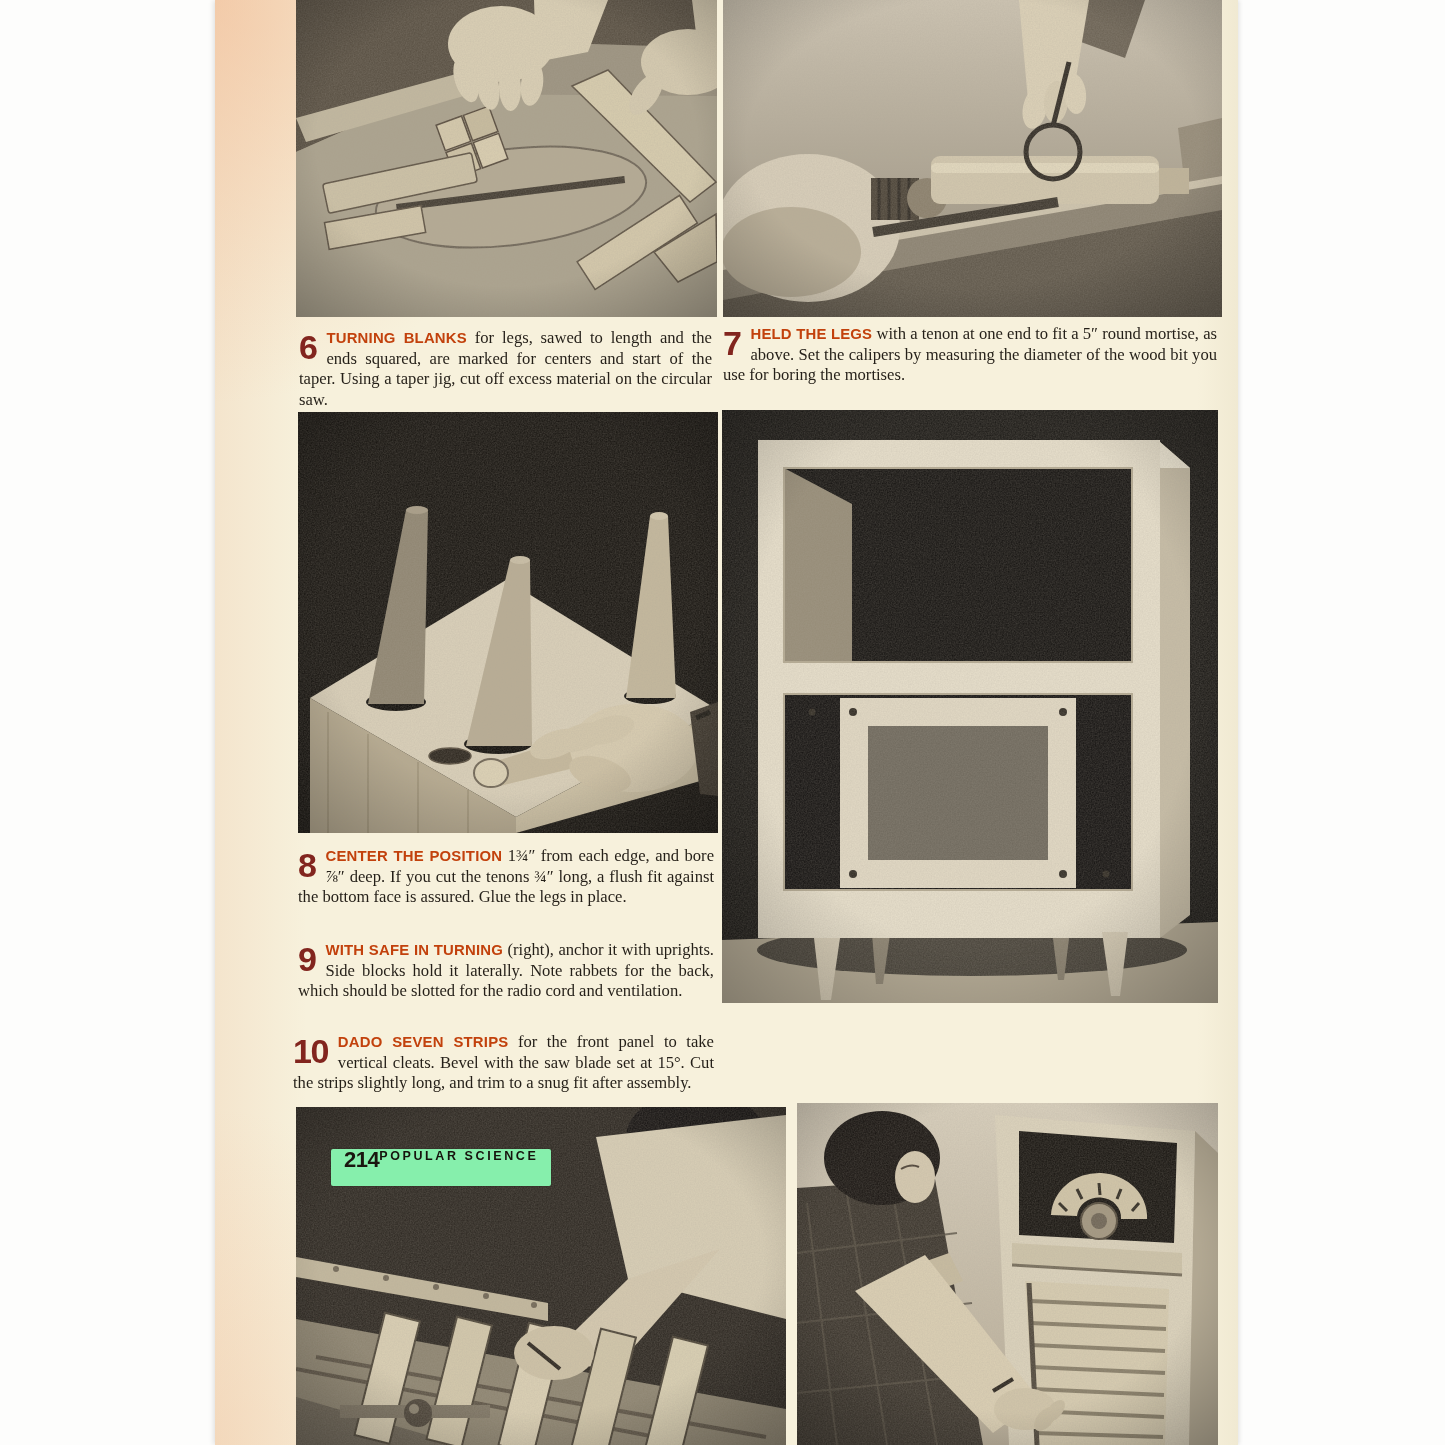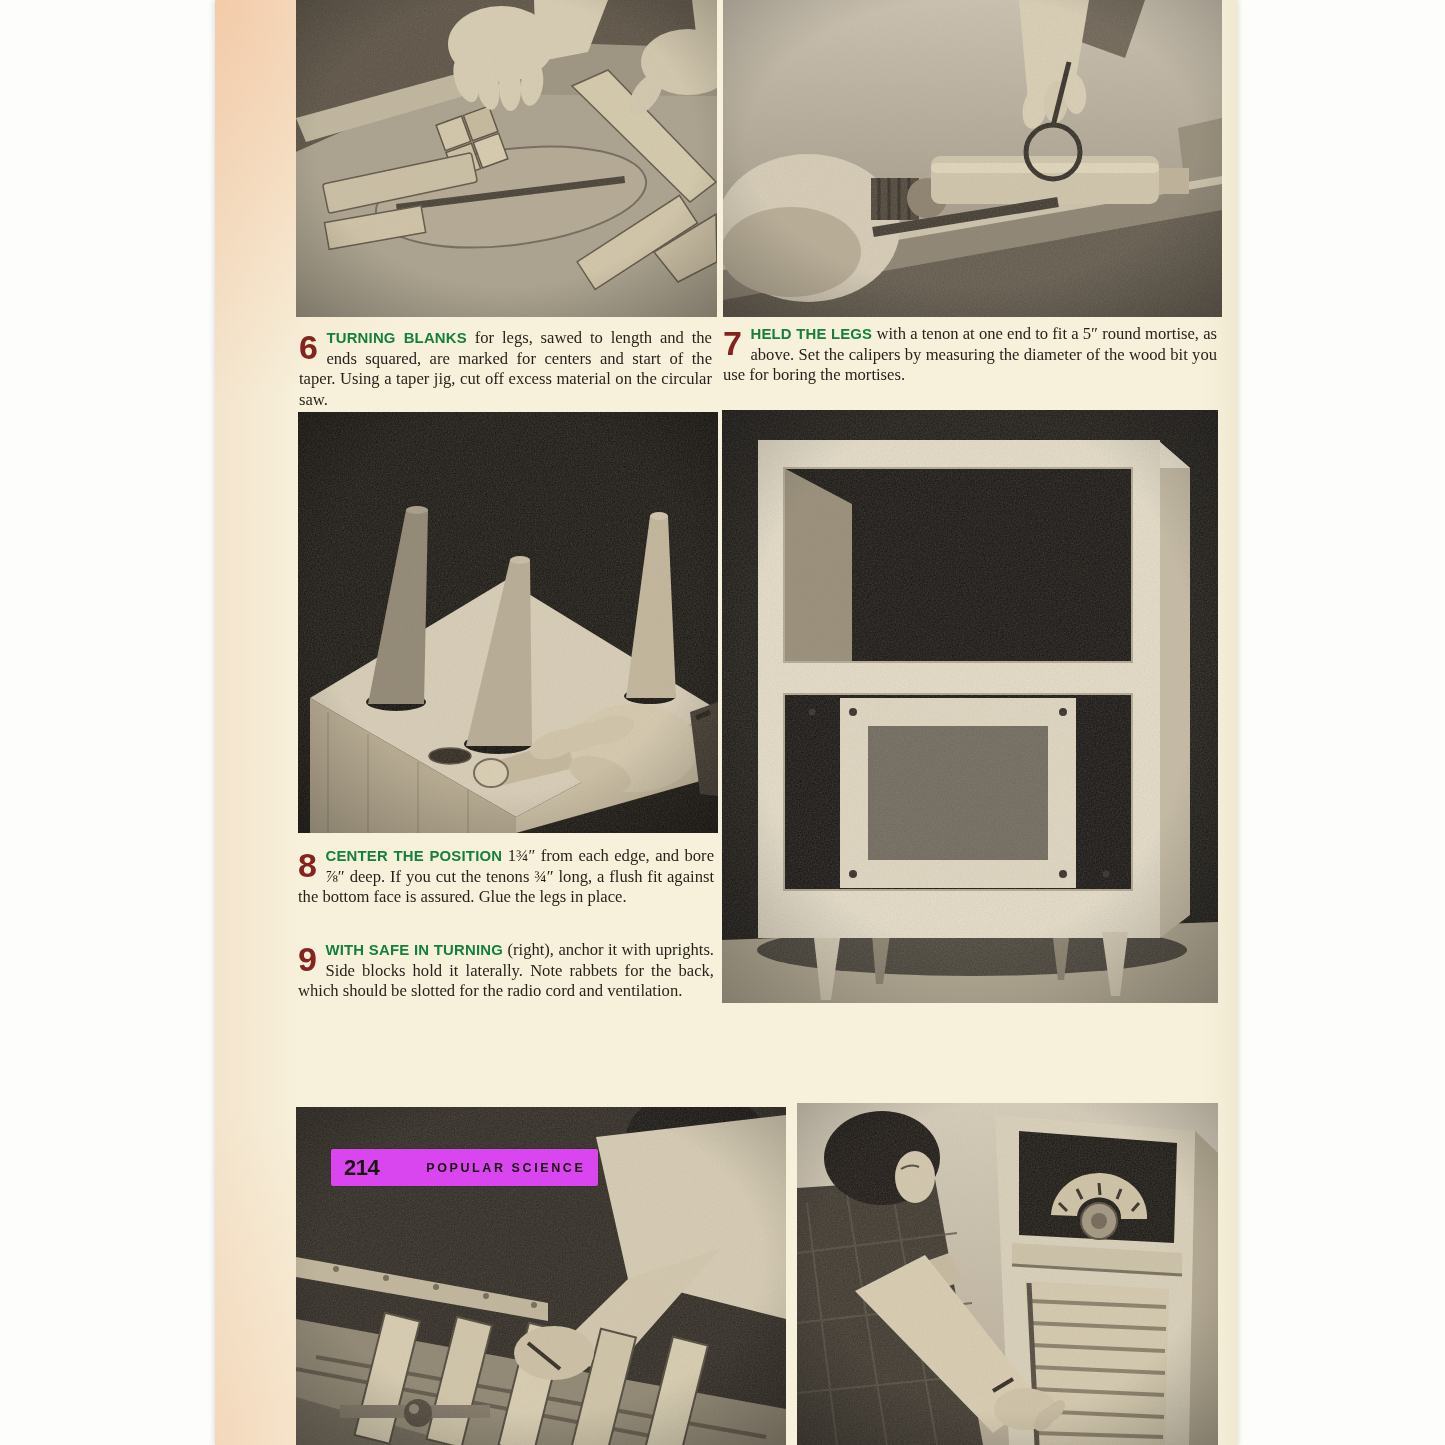--- a/index.html
+++ b/index.html
@@ -16,27 +16,27 @@
           linear-gradient(90deg, rgba(236,196,164,.28), rgba(236,196,164,0) 9%),
           linear-gradient(270deg, rgba(220,210,180,.25), rgba(220,210,180,0) 4%);}
   
   .photo{position:absolute;display:block;z-index:2;}
   
   .caption{position:absolute;z-index:3;text-align:justify;color:#241f18;
            font:16.6px/20.7px "Liberation Serif","DejaVu Serif",serif;}
   .caption::after{content:"";display:block;clear:both;}
   .num{float:left;font:700 34px/32px "Liberation Sans","DejaVu Sans",sans-serif;
        color:#82251e;margin:3px 10px 0 0;letter-spacing:-1.5px;}
-  .lead{font:700 14.9px/20.7px "Liberation Sans","DejaVu Sans",sans-serif;letter-spacing:.2px;color:#15803d;}
+  .lead{font:700 14.9px/20.7px "Liberation Sans","DejaVu Sans",sans-serif;letter-spacing:.2px;color:#c2410c;}
   
   .badge{position:absolute;left:331px;top:1149px;height:37px;z-index:5;
-         background:#d946ef;display:flex;align-items:center;gap:10px;padding:0 13px;
+         background:#86efac;display:flex;padding:0 13px;
          border-radius:2px;box-shadow:0 0 0 1px rgba(40,35,25,.25);}
   .badge-num{font:700 22px/22px "Liberation Sans","DejaVu Sans",sans-serif;color:#1a160f;letter-spacing:-.5px;}
-  .badge-mag{font:700 12.5px/14px "Liberation Sans","DejaVu Sans",sans-serif;letter-spacing:2.6px;color:#16130d;margin-left:37px;}
+  .badge-mag{font:700 12.5px/14px "Liberation Sans","DejaVu Sans",sans-serif;letter-spacing:2.6px;color:#16130d;}
 </style>
 </head>
 <body>
 
 <div id="canvas">
 
   <svg width="0" height="0" style="position:absolute" aria-hidden="true">
     <defs>
       <filter id="grain" x="0" y="0" width="100%" height="100%">
         <feTurbulence type="fractalNoise" baseFrequency="0.75" numOctaves="2" stitchTiles="stitch"></feTurbulence>
@@ -209,20 +209,25 @@
     <span class="lead">CENTER THE POSITION</span>
     <span>1¾″ from each edge, and bore ⅞″ deep. If you cut the tenons ¾″ long, a flush fit against the bottom face is assured. Glue the legs in place.</span>
   </div>
 
   <div class="caption" style="left:298px;top:940px;width:416px">
     <span class="num">9</span>
     <span class="lead">WITH SAFE IN TURNING</span>
     <span>(right), anchor it with uprights. Side blocks hold it laterally. Note rabbets for the back, which should be slotted for the radio cord and ventilation.</span>
   </div>
 
+  <div class="caption" style="left:293px;top:1032px;width:421px">
+    <span class="num">10</span>
+    <span class="lead">DADO SEVEN STRIPS</span>
+    <span>for the front panel to take vertical cleats. Bevel with the saw blade set at 15°. Cut the strips slightly long, and trim to a snug fit after assembly.</span>
+  </div>
 
 
   <svg class="photo" style="left:296px;top:1107px" width="490" height="338" viewBox="0 0 490 338">
     <rect width="490" height="338" fill="#2b2620"></rect>
     <polygon points="0,212 490,302 490,338 0,338" fill="#8d8470"></polygon>
     <polygon points="0,290 165,338 0,338" fill="#6b6355"></polygon>
     <g stroke="#5c5345" stroke-width="4">
       <line x1="20" y1="250" x2="470" y2="330"></line>
         <line x1="0" y1="262" x2="360" y2="330"></line>
     </g>

